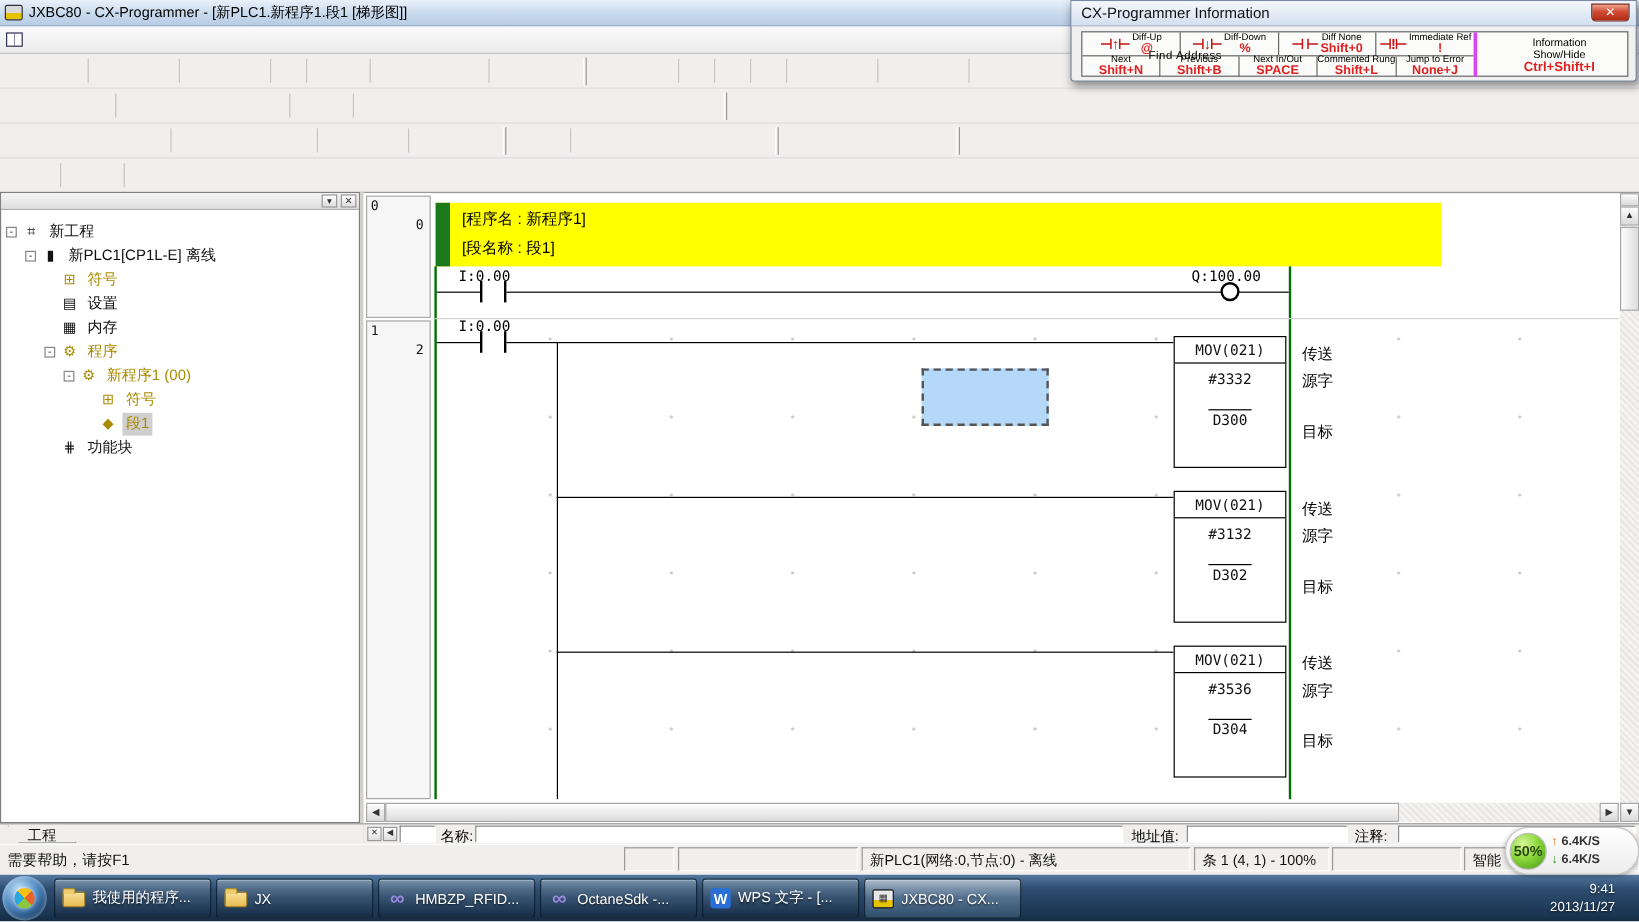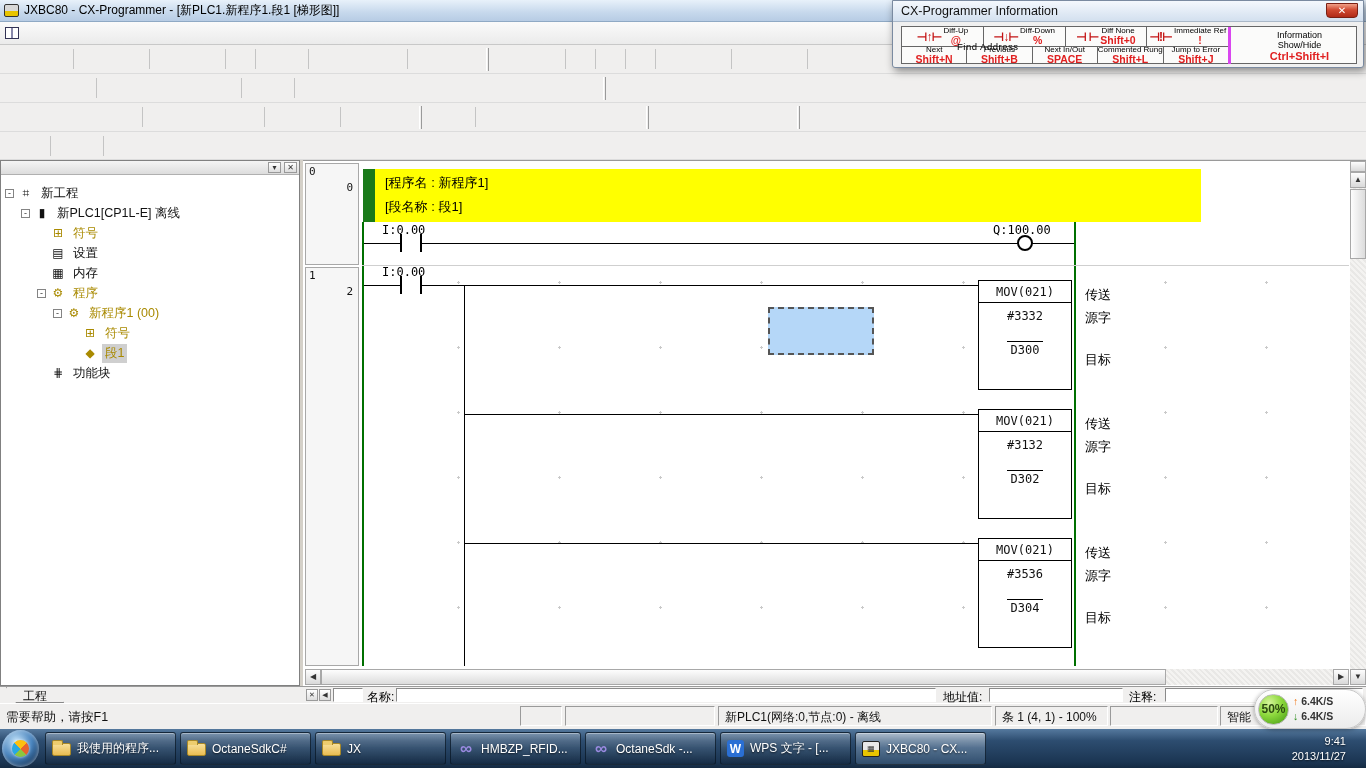--- a/index.html
+++ b/index.html
@@ -505,24 +505,20 @@
         <div class="orb-flag"></div>
       </div>
     <div style="display:flex">
 
     <div class="tbtn k-folder">
           <span class="tb-ic"></span>
           <span class="tb-lb">我使用的程序...</span>
         </div>
         <div class="tbtn k-folder">
           <span class="tb-ic"></span>
-          <span class="tb-lb">OctaneSdkC#</span>
-        </div>
-        <div class="tbtn k-folder">
-          <span class="tb-ic"></span>
           <span class="tb-lb">JX</span>
         </div>
         <div class="tbtn k-vs">
           <span class="tb-ic">∞</span>
           <span class="tb-lb">HMBZP_RFID...</span>
         </div>
         <div class="tbtn k-vs">
           <span class="tb-ic">∞</span>
           <span class="tb-lb">OctaneSdk -...</span>
         </div>
@@ -605,21 +601,21 @@
           <div class="bc">
             <span class="pc-lab">Next In/Out</span>
             <span class="pc-hot">SPACE</span>
           </div>
           <div class="bc">
             <span class="pc-lab">Commented Rung</span>
             <span class="pc-hot">Shift+L</span>
           </div>
           <div class="bc">
             <span class="pc-lab">Jump to Error</span>
-            <span class="pc-hot">Shift+J</span>
+            <span class="pc-hot">None+J</span>
           </div>
         </div>
       <div class="pop-info">
         <span class="pc-lab">Information</span>
         <span class="pc-lab">Show/Hide</span>
         <span class="pc-hot">Ctrl+Shift+I</span>
       </div>
     </div>
   </div>
 

